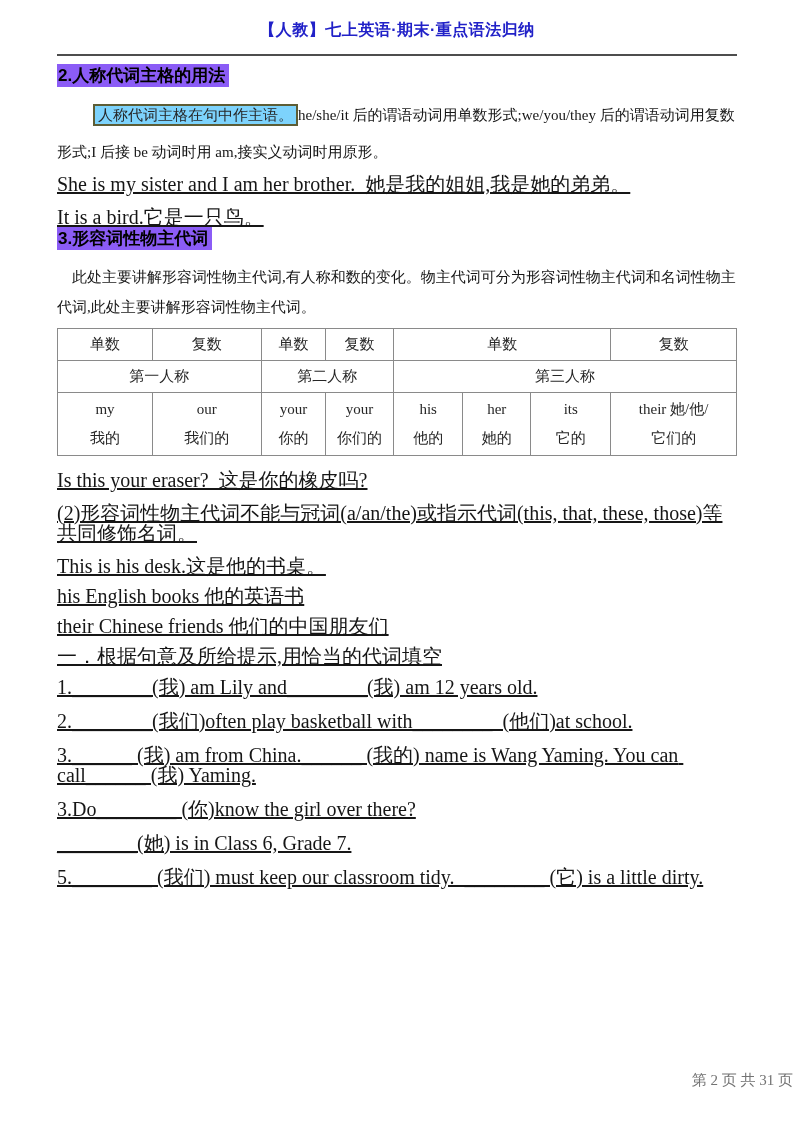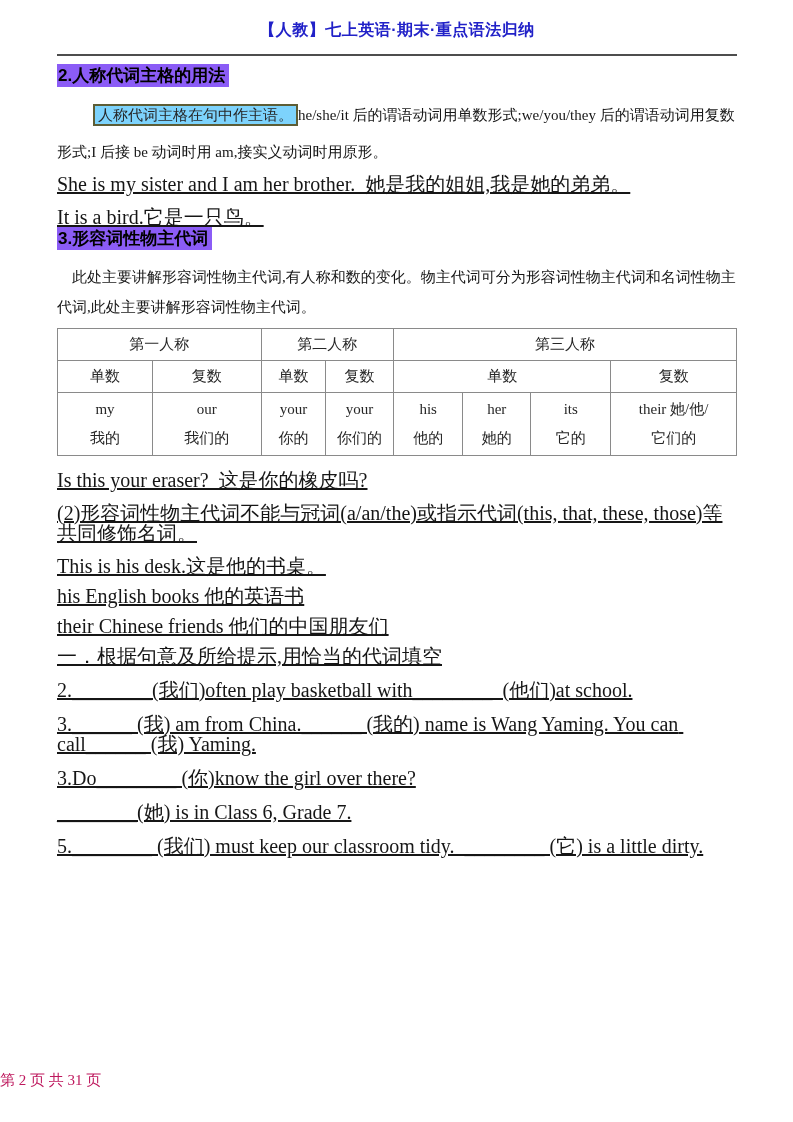--- a/index.html
+++ b/index.html
@@ -92,23 +92,23 @@
     padding: 0;
   }
   table.pron .hrow td { height: 31px; }
   table.pron .brow td { padding: 2px 0; }
   table.pron .cell-line { line-height: 29px; }
   .page-footer {
     position: absolute;
     left: 0;
     right: 0;
     bottom: 32px;
-    text-align: left;
-    font-size: 15px;
-    color: #be185d;
+    text-align: right;
+    font-size: 15px;
+    color: #737373;
   }
 </style>
 </head>
 <body>
 
 <div class="page">
   <div class="content">
 
     <div class="doc-title">【人教】七上英语·期末·重点语法归纳</div>
     <div class="header-rule"></div>
@@ -134,32 +134,32 @@
           <col style="width:16%">
           <col style="width:9.5%">
           <col style="width:10%">
         <col style="width:10.2%">
           <col style="width:10%">
           <col style="width:11.8%">
           <col style="width:18.5%">
       </colgroup>
       <tbody>
           <tr class="hrow">
-        <td colspan="2">第一人称</td>
-        <td colspan="2">第二人称</td>
-        <td colspan="4">第三人称</td>
-      </tr>
-      <tr class="hrow">
         <td>单数</td>
         <td>复数</td>
         <td>单数</td>
         <td>复数</td>
         <td colspan="3">单数</td>
         <td>复数</td>
       </tr>
+      <tr class="hrow">
+        <td colspan="2">第一人称</td>
+        <td colspan="2">第二人称</td>
+        <td colspan="4">第三人称</td>
+      </tr>
       <tr class="brow">
         <td>
           <div class="cell-line">my</div>
           <div class="cell-line">我的</div>
         </td>
         <td>
           <div class="cell-line">our</div>
           <div class="cell-line">我们的</div>
         </td>
         <td>
@@ -192,20 +192,21 @@
 
 
     <p class="line mt14">Is this your eraser?  这是你的橡皮吗?</p>
     <p class="line">(2)形容词性物主代词不能与冠词(a/an/the)或指示代词(this, that, these, those)等共同修饰名词。</p>
     <p class="line">This is his desk.这是他的书桌。</p>
     <p class="line mt10">his English books 他的英语书</p>
     <p class="line mt10">their Chinese friends 他们的中国朋友们</p>
 
     <p class="line mt10">一．根据句意及所给提示,用恰当的代词填空</p>
 
+    <p class="line mt11">1.________(我) am Lily and________(我) am 12 years old.</p>
     <p class="line mt14">2.________(我们)often play basketball with________  (他们)at school.</p>
     <p class="line mt14">3.______ (我) am from China.______ (我的) name is Wang Yaming. You can call______ (我) Yaming.</p>
     <p class="line mt14">3.Do________ (你)know the girl over there?</p>
     <p class="line mt14">________(她) is in Class 6, Grade 7.</p>
     <p class="line mt14">5.________ (我们) must keep our classroom tidy.  ________ (它) is a little dirty.</p>
 
   </div>
 
   <div class="page-footer">第 2 页 共 31 页</div>
 </div>

